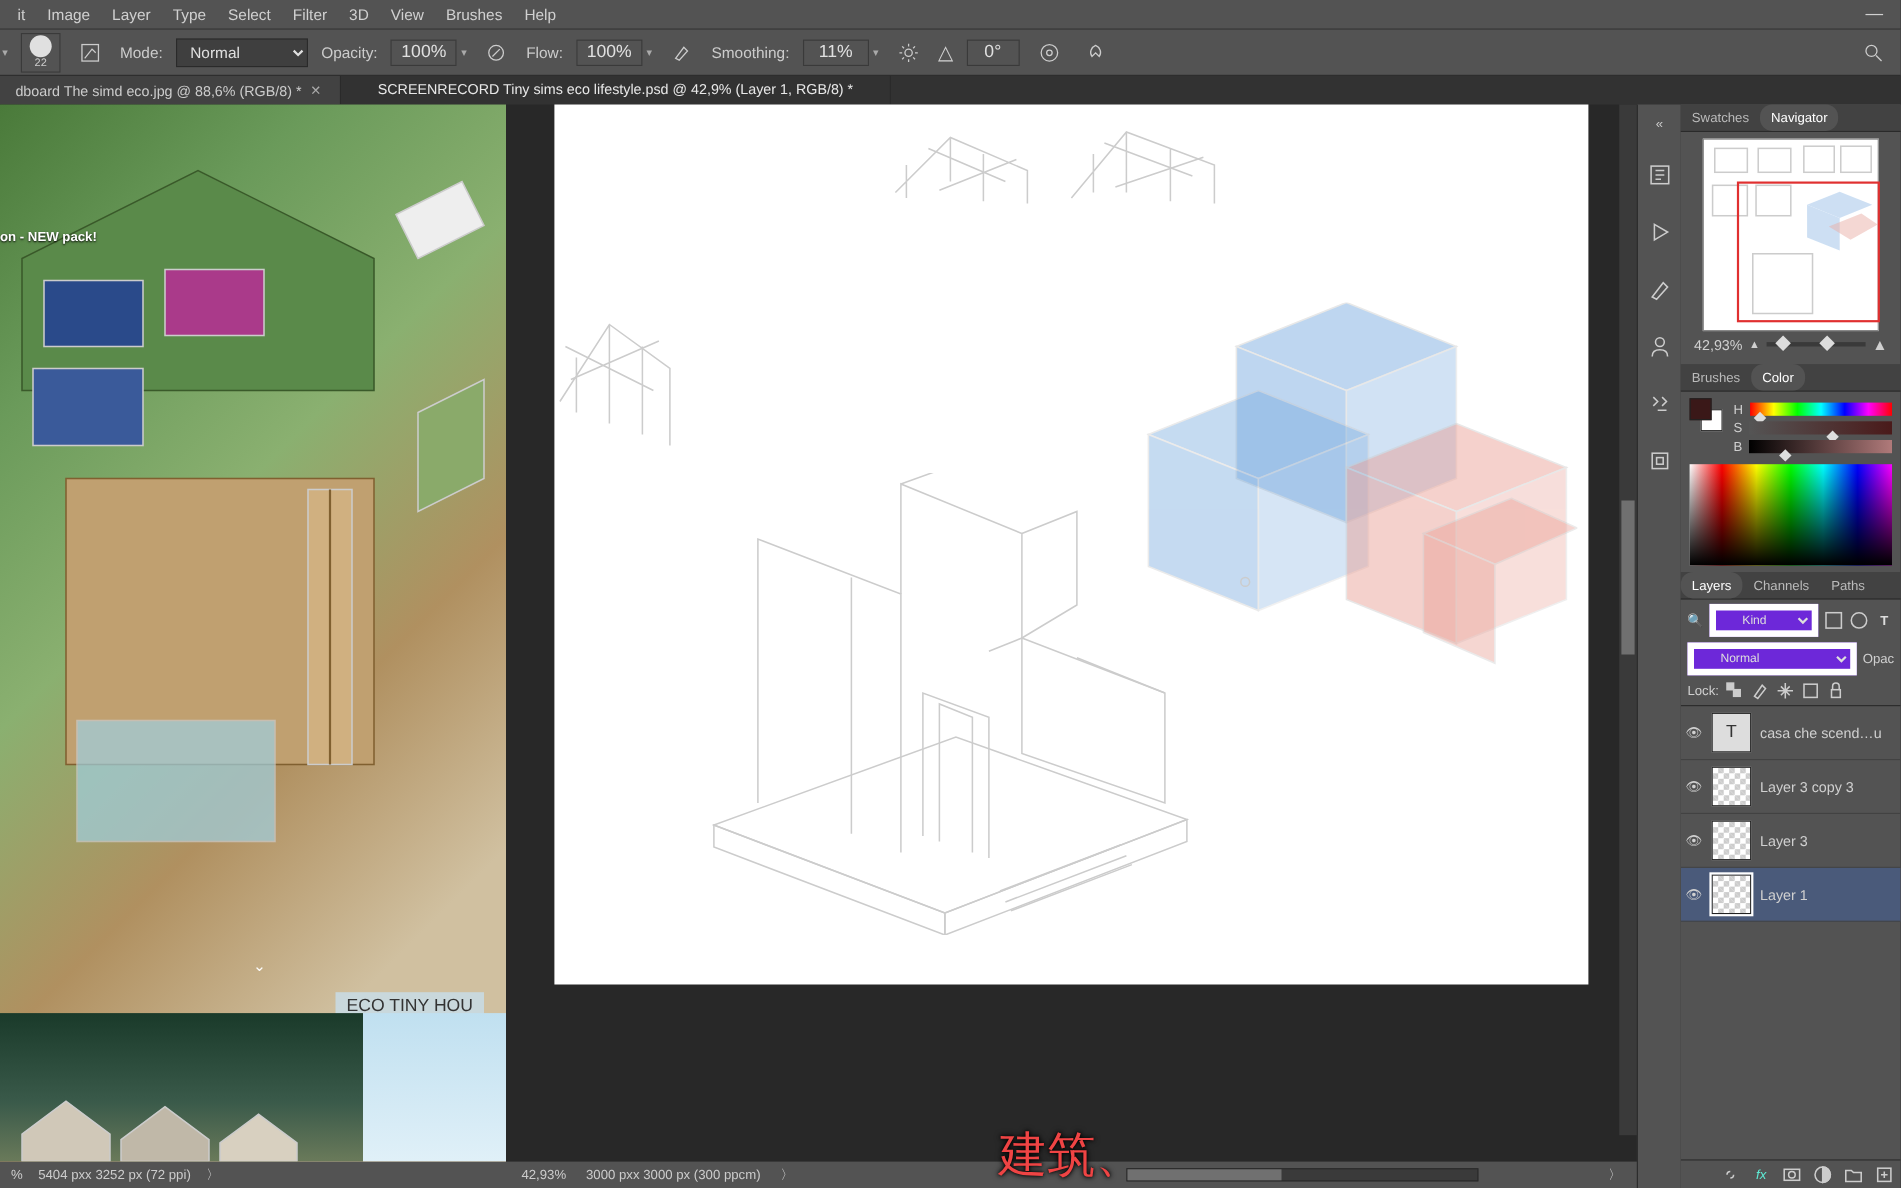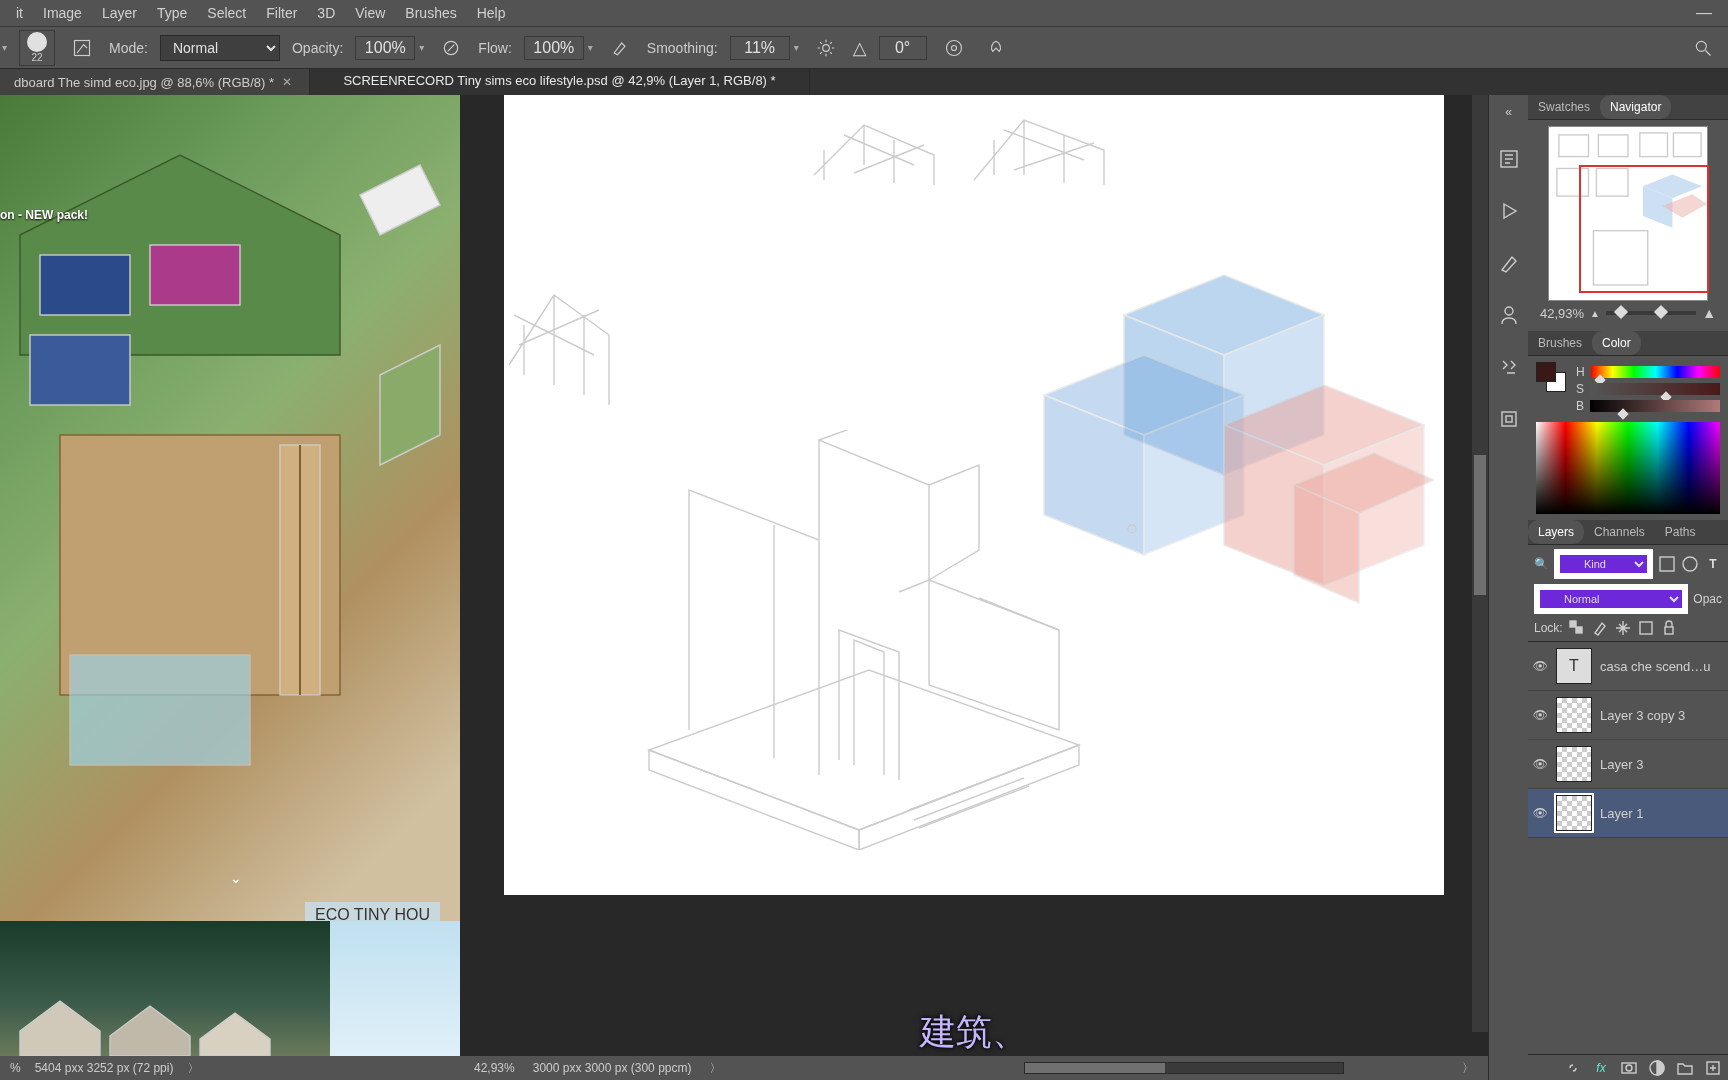--- a/index.html
+++ b/index.html
@@ -53,21 +53,21 @@
 .centerpane { flex: 1; background: #282828; display: flex; flex-direction: column; position: relative; }
 .canvas-wrap { flex: 1; display: flex; align-items: flex-start; justify-content: center; padding-top: 0; position: relative; }
 .canvas { width: 940px; height: 800px; background: #ffffff; position: relative; overflow: hidden; }
 .cubes { position: absolute; top: 180px; right: 10px; }
 .sketch { position: absolute; }
 .center-status { height: 24px; background: #535353; display: flex; align-items: center; font-size: 12px; color: #ccc; gap: 18px; padding: 0 14px; }
 .center-status .scroll { flex: 0 0 320px; height: 12px; background: #3a3a3a; margin-left: auto; margin-right: 100px; border: 1px solid #2a2a2a; position: relative; }
 .center-status .scroll::after { content: ''; position: absolute; left: 0; top: 0; bottom: 0; width: 140px; background: #707070; }
 .canvas-scroll-v { position: absolute; right: 0; top: 0; bottom: 24px; width: 16px; background: #3a3a3a; }
 .canvas-scroll-v::after { content:''; position:absolute; left:2px; right:2px; top:360px; height:140px; background:#707070; }
-.subtitle { position: absolute; bottom: 23px; left: 50%; transform: translateX(-50%); color: #c4b5fd; font-size: 36px; font-weight: 500; text-shadow: 0 0 6px #000, 0 0 3px #000; pointer-events:none; }
+.subtitle { position: absolute; bottom: 0; left: 50%; transform: translateX(-50%); color: #ef4444; font-size: 44px; font-weight: 500; text-shadow: 0 0 6px #000, 0 0 3px #000; pointer-events:none; }
 
 
 .iconstrip { width: 40px; background: #535353; border-left: 1px solid #2a2a2a; display: flex; flex-direction: column; align-items: center; padding-top: 10px; gap: 28px; }
 .iconstrip .ico { width: 24px; height: 24px; display:flex; align-items:center; justify-content:center; }
 
 
 .rightcol { width: 200px; background: #535353; display: flex; flex-direction: column; font-size: 12px; }
 .panel-tabs { display: flex; background: #424242; border-bottom: 1px solid #2a2a2a; }
 .panel-tab { padding: 5px 10px; color: #bbb; border-radius: 11px; }
 .panel-tab.active { background: #535353; color: #fff; }

